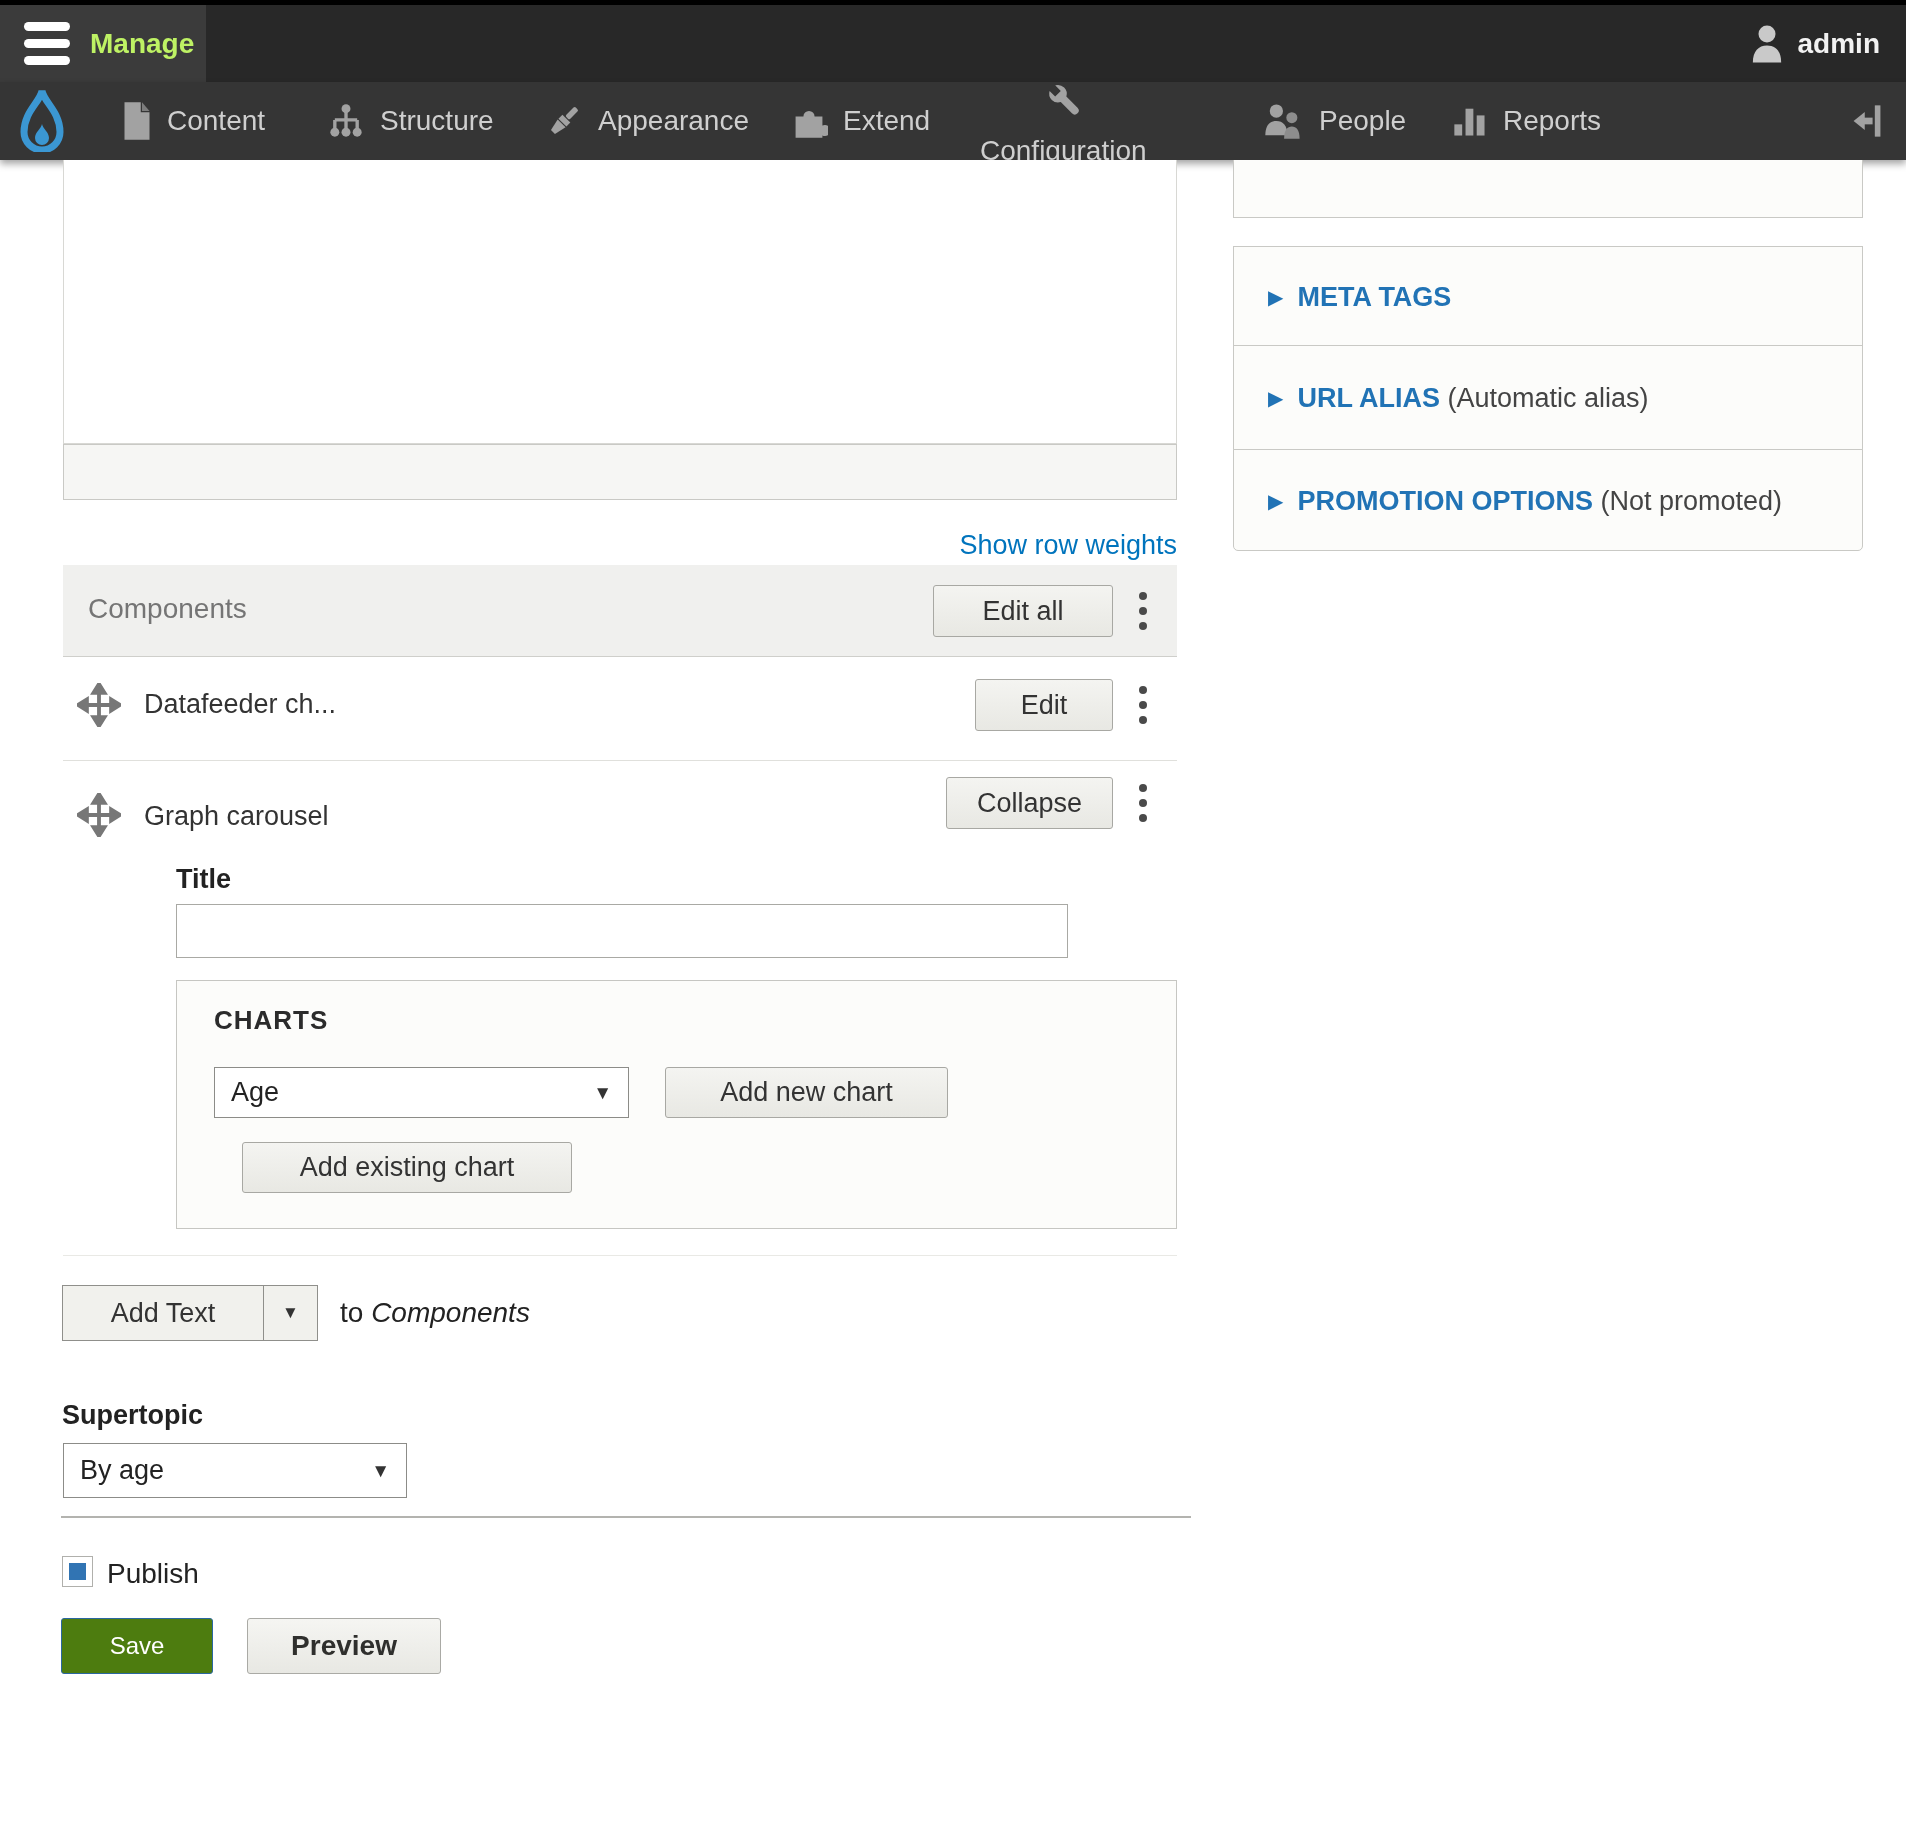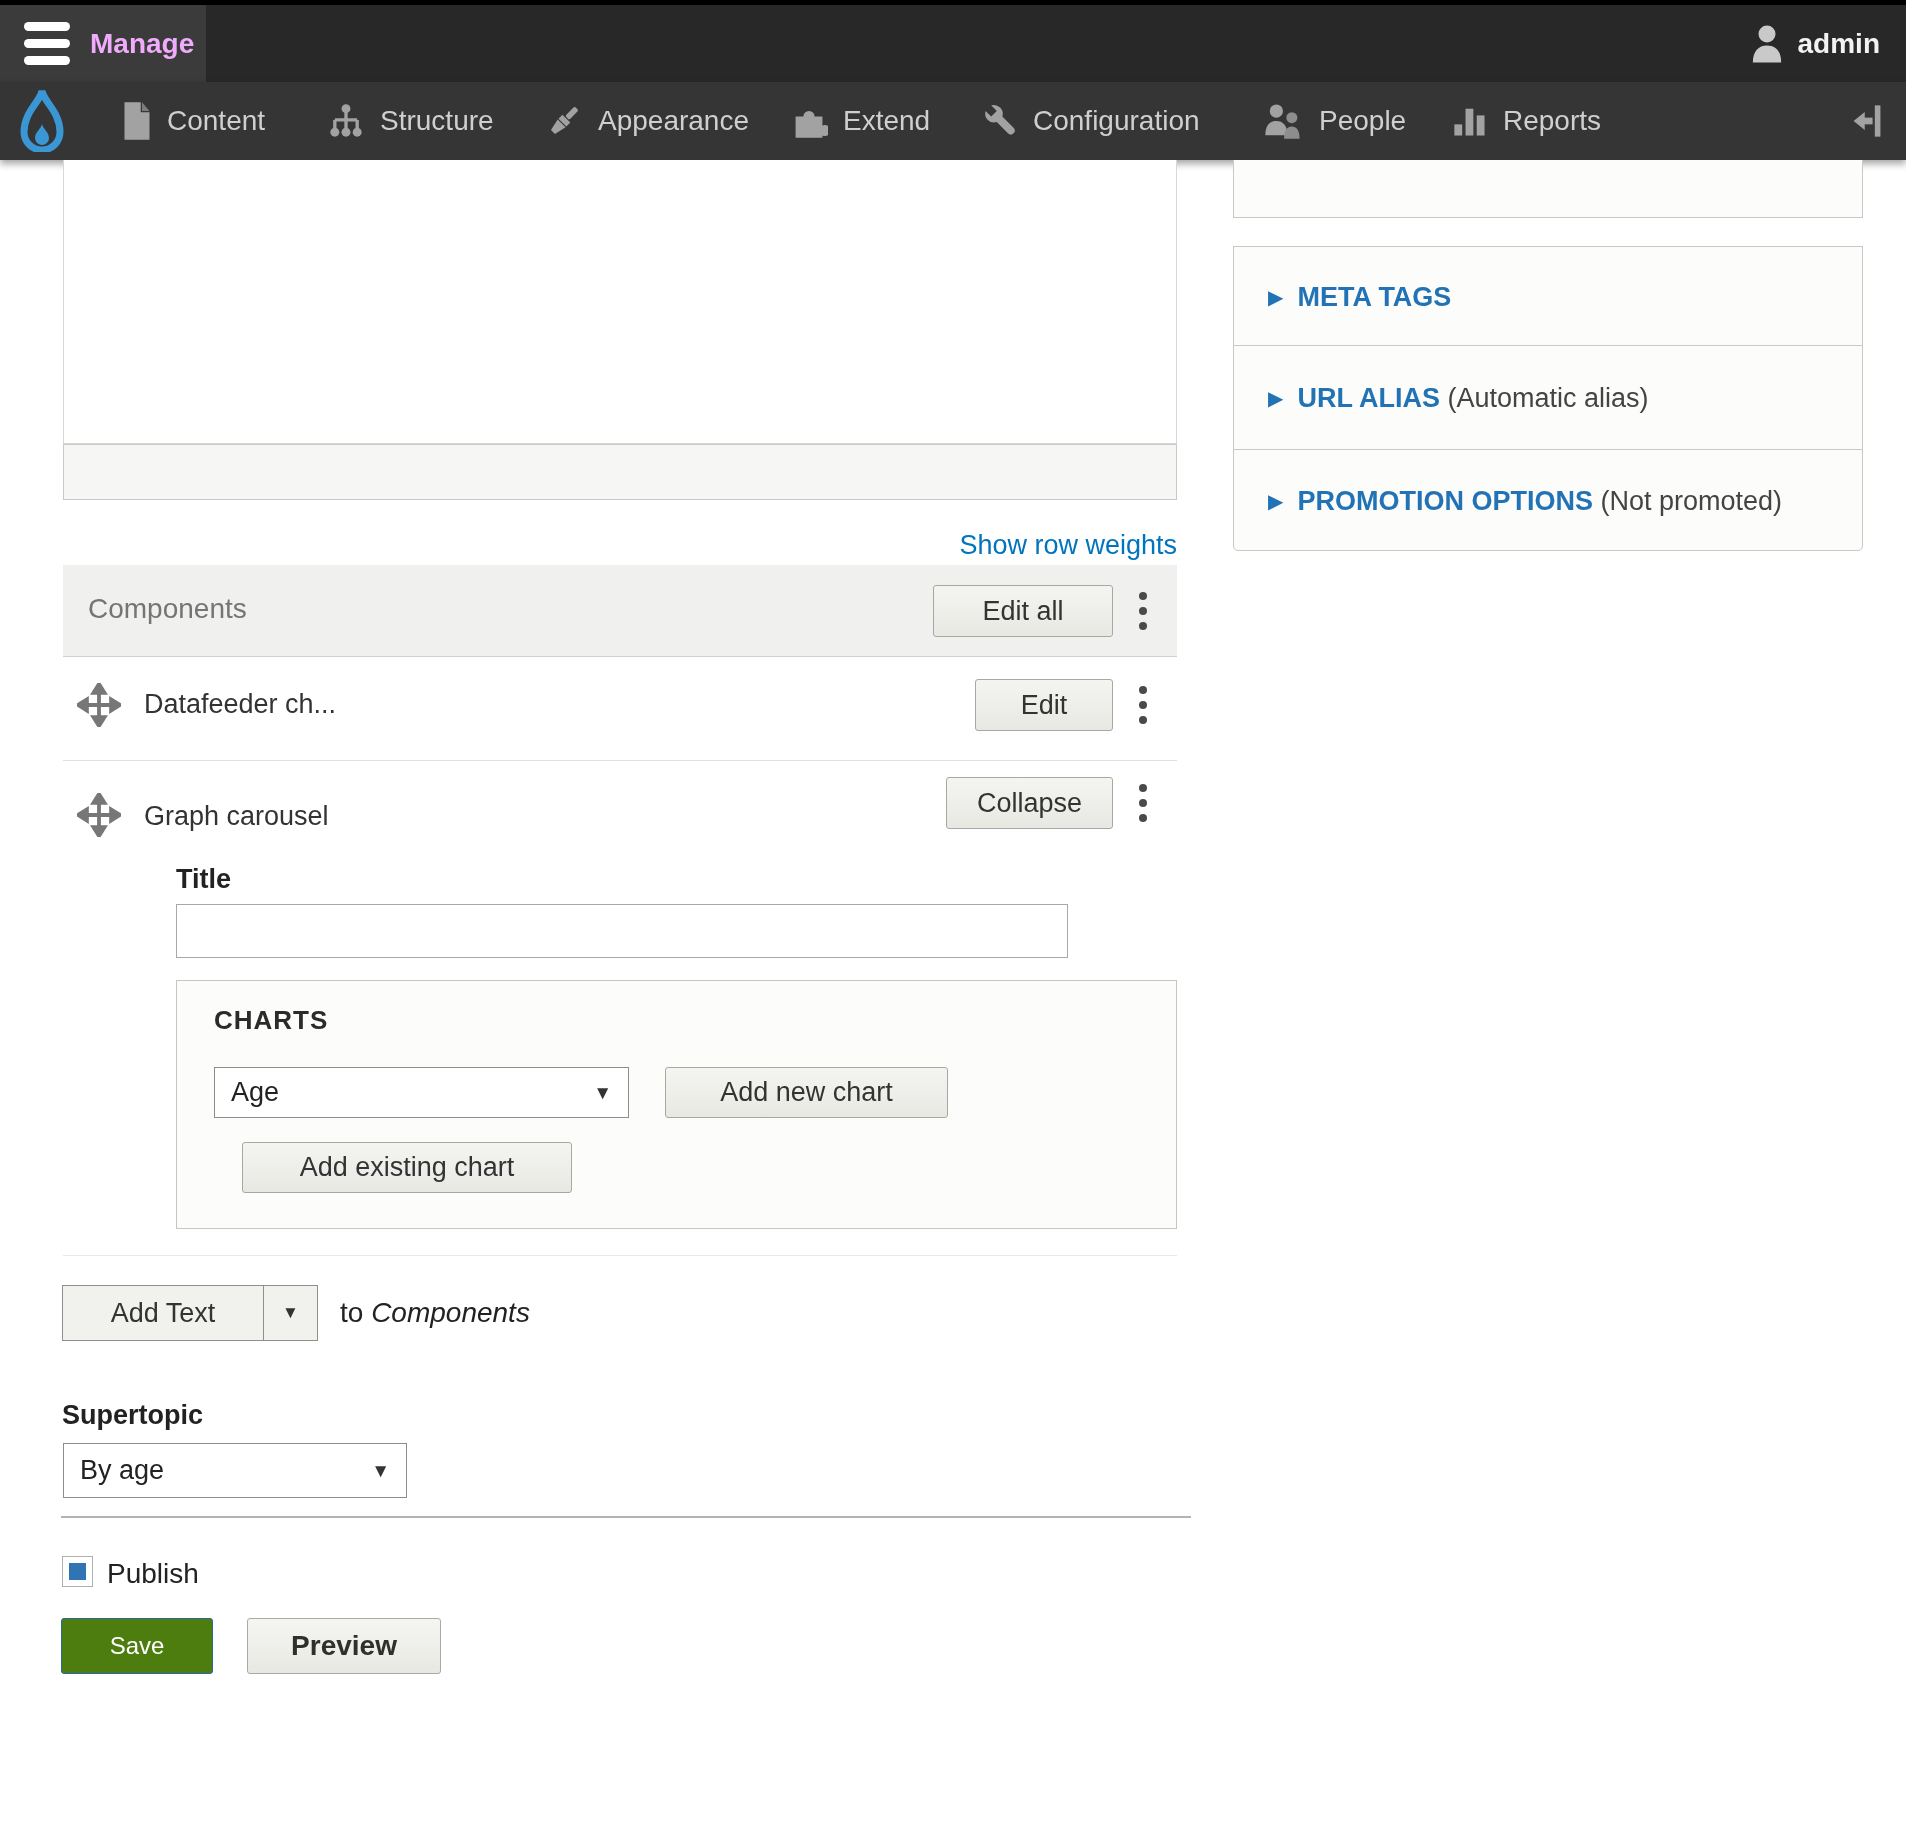--- a/index.html
+++ b/index.html
@@ -6,21 +6,21 @@
   .page{position:relative;width:1906px;height:1840px;background:#ffffff;
         font-family:"Liberation Sans", sans-serif;color:#333;overflow:hidden;}
 
   
   .strip-black{position:absolute;left:0;top:0;width:100%;height:5px;background:#000;}
   .topbar{position:absolute;left:0;top:5px;width:100%;height:77px;background:#282828;}
   .manage-tab{position:absolute;left:0;top:0;width:206px;height:77px;background:#3b3b3b;
               display:flex;align-items:center;cursor:pointer;}
   .hamburger{margin-left:24px;display:flex;flex-direction:column;gap:8px;}
   .hamburger span{display:block;width:46px;height:9px;border-radius:5px;background:#fff;}
-  .manage-label{margin-left:20px;font-size:28px;font-weight:bold;color:#f0abfc;}
+  .manage-label{margin-left:20px;font-size:28px;font-weight:bold;color:#bef264;}
   .topbar-user{position:absolute;right:26px;top:0;height:77px;display:flex;align-items:center;gap:14px;}
   .topbar-user .label{font-size:28px;font-weight:bold;color:#f2f2f2;}
 
   
   .tray{position:absolute;left:0;top:82px;width:100%;height:78px;background:#353535;
         box-shadow:0 4px 7px rgba(0,0,0,.35);}
   .tray-item{position:absolute;top:0;height:78px;display:flex;align-items:center;gap:15px;cursor:pointer;}
   .tray-item .label{font-size:28px;color:#cfcfcf;}
   .drupal-logo{position:absolute;left:18px;top:8px;}
   .tray-toggle{position:absolute;right:22px;top:20px;cursor:pointer;}
@@ -174,21 +174,21 @@
 
     <div class="tray-item" style="left:790px;">
       <span>
         <svg width="38" height="38" viewBox="0 0 34 34">
           <path fill="#a2a2a2" d="M5 13 h7 a5 5 0 1 1 10 0 h7 v8 a5 5 0 1 1 0 9 v2 H5 Z"></path>
         </svg>
       </span>
       <span class="label">Extend</span>
     </div>
 
-    <div class="tray-item" style="left:980px;">
+    <div class="tray-item" style="left:980px;flex-direction:column;">
       <span>
         <svg width="38" height="38" viewBox="0 0 34 34">
           <path fill="#a2a2a2" d="M10 3 a8 8 0 0 1 10 10 l10 10 a3.5 3.5 0 0 1 -5 5 L15 18 a8 8 0 0 1 -10-10 l5 5 5-5 Z"></path>
         </svg>
       </span>
       <span class="label">Configuration</span>
     </div>
 
     <div class="tray-item" style="left:1262px;">
       <span>

